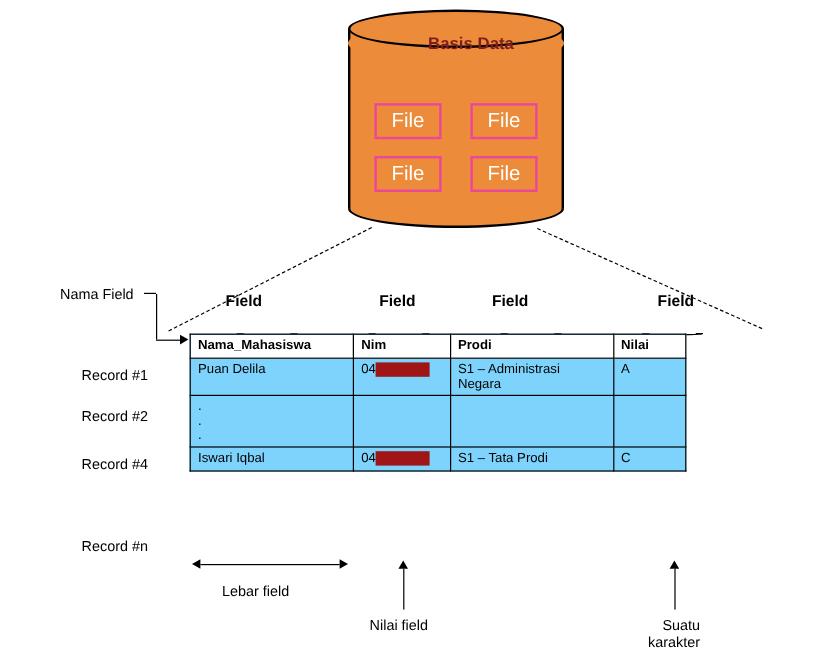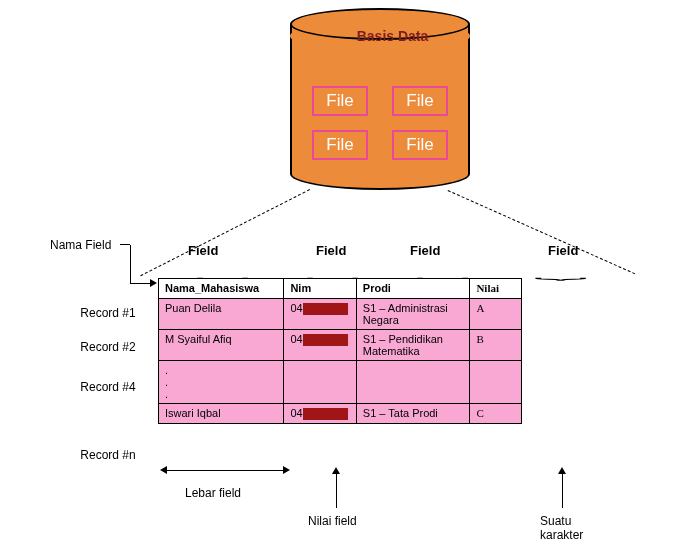--- a/index.html
+++ b/index.html
@@ -110,56 +110,56 @@
     transform: scaleX(4) scaleY(0.55);
     line-height: 10px;
   }
 
   
   table.data {
     position: absolute;
     left: 158px;
     top: 278px;
     border-collapse: collapse;
-    width: 364px;
-    background: #f9a8d4;
+    width: 414px;
+    background: #7dd3fc;
   }
   table.data th, table.data td {
     border: 1px solid #000;
     padding: 3px 6px;
     text-align: left;
     vertical-align: top;
     font-size: 11px;
     height: 20px;
   }
   table.data th {
     font-weight: bold;
     background: #fff;
   }
   table.data th:nth-child(1), table.data td:nth-child(1){ width:135px;}
   table.data th:nth-child(2), table.data td:nth-child(2){ width:80px;}
   table.data th:nth-child(3), table.data td:nth-child(3){ width:135px;margin-left:34px;}
-  table.data th:nth-child(4), table.data td:nth-child(4){ width:60px;font-family:Liberation Serif, serif;}
+  table.data th:nth-child(4), table.data td:nth-child(4){ width:60px;}
   .redact {
     display: inline-block;
     width: 45px; height: 12px;
     background: #a01515;
     vertical-align: middle;
   }
   .ellipsis-row td {
     text-align: center;
     height: 30px;
     vertical-align: middle;
   }
 
   
   .rec-label {
     position: absolute;
     font-size: 12px;
-    text-align: center;
+    text-align: left;
     width: 80px;
   }
 
   
   .nama-field {
     position: absolute;
     left: 50px; top: 238px;
     font-size: 12px;
   }
   .nf-line-v {
@@ -180,21 +180,21 @@
     width: 0; height: 0;
     border-left: 7px solid #000;
     border-top: 4px solid transparent;
     border-bottom: 4px solid transparent;
   }
 
   
   .ann {
     position: absolute;
     font-size: 12px;
-    text-align: left;
+    text-align: right;
   }
   .dbl-arrow {
     position: absolute;
     height: 0;
     border-top: 1.5px solid #000;
   }
   .ah-l {
     position: absolute;
     width:0;height:0;
     border-right:7px solid #000;
@@ -269,26 +269,20 @@
       <th>Nama_Mahasiswa</th>
       <th>Nim</th>
       <th>Prodi</th>
       <th>Nilai</th>
     </tr>
     <tr>
       <td>Puan Delila</td>
       <td><span>04</span><span class="redact"></span></td>
       <td>S1 – Administrasi Negara</td>
       <td>A</td>
-    </tr>
-    <tr>
-      <td>M Syaiful Afiq</td>
-      <td><span>04</span><span class="redact"></span></td>
-      <td>S1 – Pendidikan Matematika</td>
-      <td>B</td>
     </tr>
     <tr class="ellipsis-row">
       <td>.<br>.<br>.</td>
       <td></td>
       <td></td>
       <td></td>
     </tr>
     <tr>
       <td>Iswari Iqbal</td>
       <td><span>04</span><span class="redact"></span></td>

